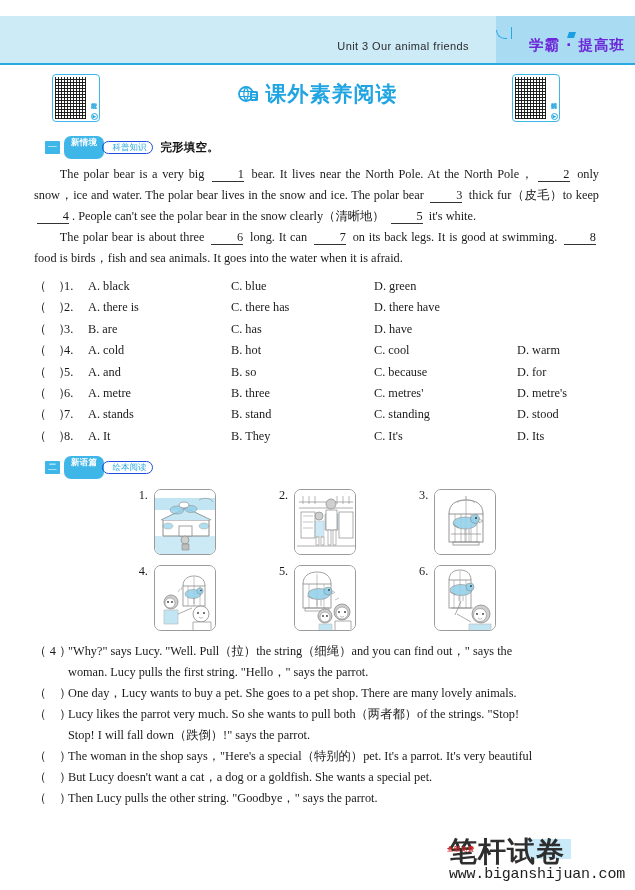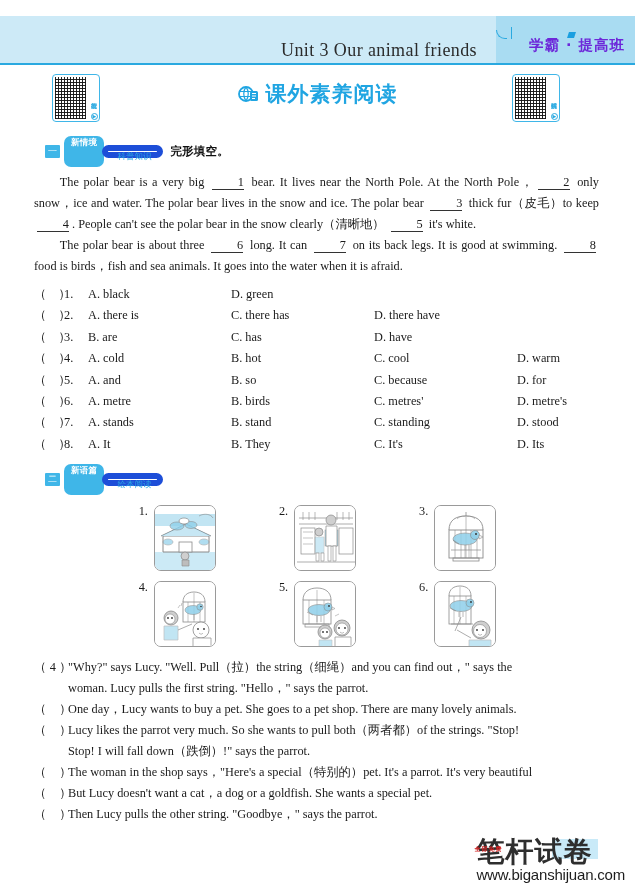--- a/index.html
+++ b/index.html
@@ -21,24 +21,24 @@
   }
   .header-band-dark {
     position:absolute; right:0; top:16px; width:139px; height:47px;
     background:#a9dcf2;
   }
   .header-rule {
     position:absolute; left:0; top:63px; right:0; height:2px;
     background:#2aa9e0;
   }
   .unit-title {
-    position:absolute; right:158px; top:40px;
-    font-size:18px; letter-spacing:0.4px;
+    position:absolute; right:166px; top:40px;
+    font-size:11px; letter-spacing:0.4px;
     color:#2b2b2b; white-space:nowrap;
-    font-family:Liberation Serif, serif;
+    font-family:Liberation Sans, sans-serif;
   }
   .brand-badge {
     position:absolute; right:10px; top:36px;
     font-size:14.5px; font-weight:bold; color:#6d28d9;
     white-space:nowrap;
     font-family:"DejaVu Sans", sans-serif;
     letter-spacing:1px;
   }
   .brand-cap {
     position:absolute; right:128px; top:30px;
@@ -107,26 +107,26 @@
     padding-left:45px; margin-top:6px;
     font-family:"DejaVu Sans", sans-serif;
   }
   .sec-num {
     width:15px; height:13px; background:#3fb6e8; color:#fff;
     font-size:9px; line-height:13px; text-align:center;
     border-radius:1px;
   }
   .tag-fill {
     background:#3fb6e8; color:#fff;
-    font-size:8.5px; line-height:12px; height:31px;
+    font-size:8.5px; line-height:12px; height:23px;
     padding:0 7px; border-radius:7px;
     font-weight:bold; letter-spacing:0.3px;
   }
   .tag-out {
-    border:6px solid #1d4ed8; color:#2aa9e0;
+    border:1px solid #1d4ed8; color:#2aa9e0;
     font-size:8.5px; line-height:11px; height:13px;
     padding:0 6px; border-radius:7px;
     margin-left:-6px; padding-left:9px;
   }
   .sec-text {
     font-size:11.5px; font-weight:bold; color:#111;
     margin-left:3px; letter-spacing:0.2px;
   }
 
   
@@ -192,21 +192,21 @@
     position:absolute; right:-6px; top:1px;
     width:46px; height:20px; background:#bfe6f7; opacity:.85; z-index:-1;
   }
   .wm-free {
     position:absolute; left:-2px; bottom:14px;
     font-size:6px; color:#d02222;
     font-family:"DejaVu Sans", sans-serif;
   }
   .wm-url {
     font-size:15px; color:#1d1d1d; margin-top:1px;
-    font-family:Liberation Sans, sans-serif; letter-spacing:-0.2px;
+    font-family:Liberation Mono, monospace; letter-spacing:-0.2px;
   }
 </style>
 </head>
 <body>
 
 <div class="header">
   <div class="header-band"></div>
   <div class="header-band-dark"></div>
   <div class="header-rule"></div>
   <div class="brand-tick"></div>
@@ -252,20 +252,21 @@
 <div class="passage" id="passage-host">
     <p><span>The polar bear is a very big </span><span class="blank">1</span><span> bear. It lives near the North Pole. At the North Pole，</span><span class="blank">2</span><span> only snow，ice and water. The polar bear lives in the snow and ice. The polar bear </span><span class="blank">3</span><span> thick fur（皮毛）to keep </span><span class="blank">4</span><span>. People can't see the polar bear in the snow clearly（清晰地） </span><span class="blank">5</span><span> it's white.</span></p>
     <p><span>The polar bear is about three </span><span class="blank">6</span><span> long. It can </span><span class="blank">7</span><span> on its back legs. It is good at swimming. </span><span class="blank">8</span><span> food is birds，fish and sea animals. It goes into the water when it is afraid.</span></p>
   </div>
 
 <div class="opts" id="options-host">
     <div class="opt-row">
       <span class="opt-paren">（  ）</span>
       <span class="opt-idx">1.</span>
       <span class="opt-cell">A. black</span>
+      <span class="opt-cell">C. blue</span>
       <span class="opt-cell">D. green</span>
     </div>
     <div class="opt-row">
       <span class="opt-paren">（  ）</span>
       <span class="opt-idx">2.</span>
       <span class="opt-cell">A. there is</span>
       <span class="opt-cell">C. there has</span>
       <span class="opt-cell">D. there have</span>
     </div>
     <div class="opt-row">
@@ -288,21 +289,21 @@
       <span class="opt-idx">5.</span>
       <span class="opt-cell">A. and</span>
       <span class="opt-cell">B. so</span>
       <span class="opt-cell">C. because</span>
       <span class="opt-cell">D. for</span>
     </div>
     <div class="opt-row">
       <span class="opt-paren">（  ）</span>
       <span class="opt-idx">6.</span>
       <span class="opt-cell">A. metre</span>
-      <span class="opt-cell">B. birds</span>
+      <span class="opt-cell">B. three</span>
       <span class="opt-cell">C. metres'</span>
       <span class="opt-cell">D. metre's</span>
     </div>
     <div class="opt-row">
       <span class="opt-paren">（  ）</span>
       <span class="opt-idx">7.</span>
       <span class="opt-cell">A. stands</span>
       <span class="opt-cell">B. stand</span>
       <span class="opt-cell">C. standing</span>
       <span class="opt-cell">D. stood</span>

